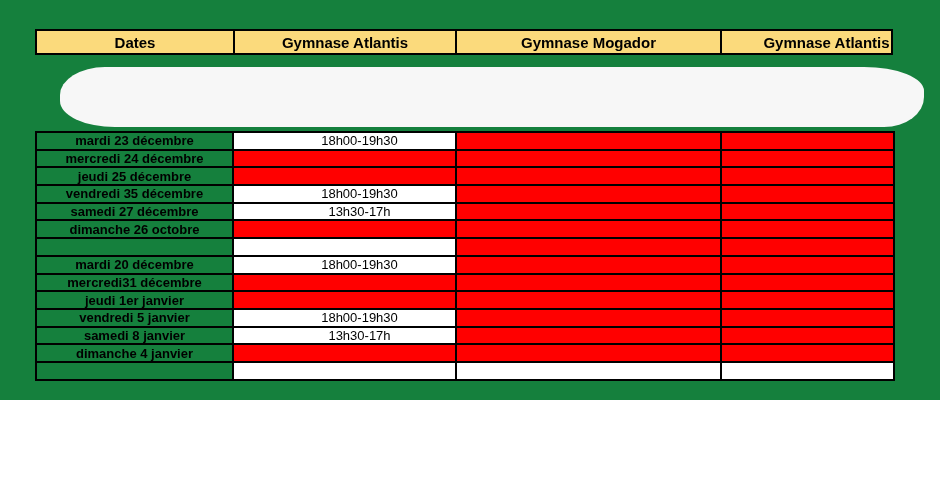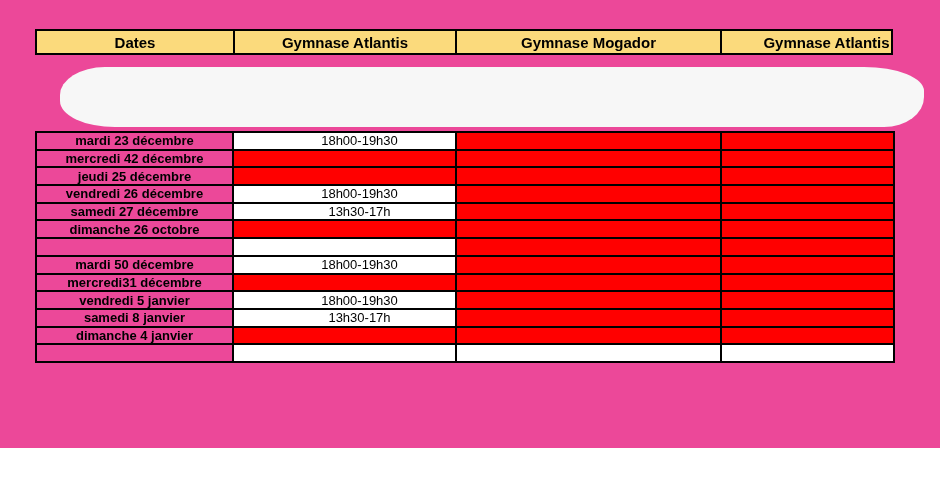--- a/index.html
+++ b/index.html
@@ -5,22 +5,22 @@
   html, body {
     margin: 0;
     padding: 0;
     background: #ffffff;
     font-family: "Liberation Sans", sans-serif;
     color: #000000;
   }
   .page {
     position: relative;
     width: 940px;
-    height: 448px;
-    background: #ec4899;
+    height: 400px;
+    background: #15803d;
     overflow: hidden;
   }
 
   
   .header-row {
     position: absolute;
     left: 35px;
     top: 29px;
     width: 858px;
     height: 26px;
@@ -124,33 +124,33 @@
         <col class="c-atlantis">
     </colgroup>
     <tbody>
         <tr>
           <td class="date-cell">mardi 23 décembre</td>
           <td class="slot-cell open">18h00-19h30</td>
           <td class="slot-cell closed"></td>
           <td class="slot-cell closed"></td>
         </tr>
         <tr>
-          <td class="date-cell">mercredi 42 décembre</td>
+          <td class="date-cell">mercredi 24 décembre</td>
           <td class="slot-cell closed"></td>
           <td class="slot-cell closed"></td>
           <td class="slot-cell closed"></td>
         </tr>
         <tr>
           <td class="date-cell">jeudi 25 décembre</td>
           <td class="slot-cell closed"></td>
           <td class="slot-cell closed"></td>
           <td class="slot-cell closed"></td>
         </tr>
         <tr>
-          <td class="date-cell">vendredi 26 décembre</td>
+          <td class="date-cell">vendredi 35 décembre</td>
           <td class="slot-cell open">18h00-19h30</td>
           <td class="slot-cell closed"></td>
           <td class="slot-cell closed"></td>
         </tr>
         <tr>
           <td class="date-cell">samedi 27 décembre</td>
           <td class="slot-cell open">13h30-17h</td>
           <td class="slot-cell closed"></td>
           <td class="slot-cell closed"></td>
         </tr>
@@ -160,27 +160,33 @@
           <td class="slot-cell closed"></td>
           <td class="slot-cell closed"></td>
         </tr>
         <tr>
           <td class="date-cell"></td>
           <td class="slot-cell empty"></td>
           <td class="slot-cell closed"></td>
           <td class="slot-cell closed"></td>
         </tr>
         <tr>
-          <td class="date-cell">mardi 50 décembre</td>
+          <td class="date-cell">mardi 20 décembre</td>
           <td class="slot-cell open">18h00-19h30</td>
           <td class="slot-cell closed"></td>
           <td class="slot-cell closed"></td>
         </tr>
         <tr>
           <td class="date-cell">mercredi31 décembre</td>
+          <td class="slot-cell closed"></td>
+          <td class="slot-cell closed"></td>
+          <td class="slot-cell closed"></td>
+        </tr>
+        <tr>
+          <td class="date-cell">jeudi 1er janvier</td>
           <td class="slot-cell closed"></td>
           <td class="slot-cell closed"></td>
           <td class="slot-cell closed"></td>
         </tr>
         <tr>
           <td class="date-cell">vendredi 5 janvier</td>
           <td class="slot-cell open">18h00-19h30</td>
           <td class="slot-cell closed"></td>
           <td class="slot-cell closed"></td>
         </tr>

